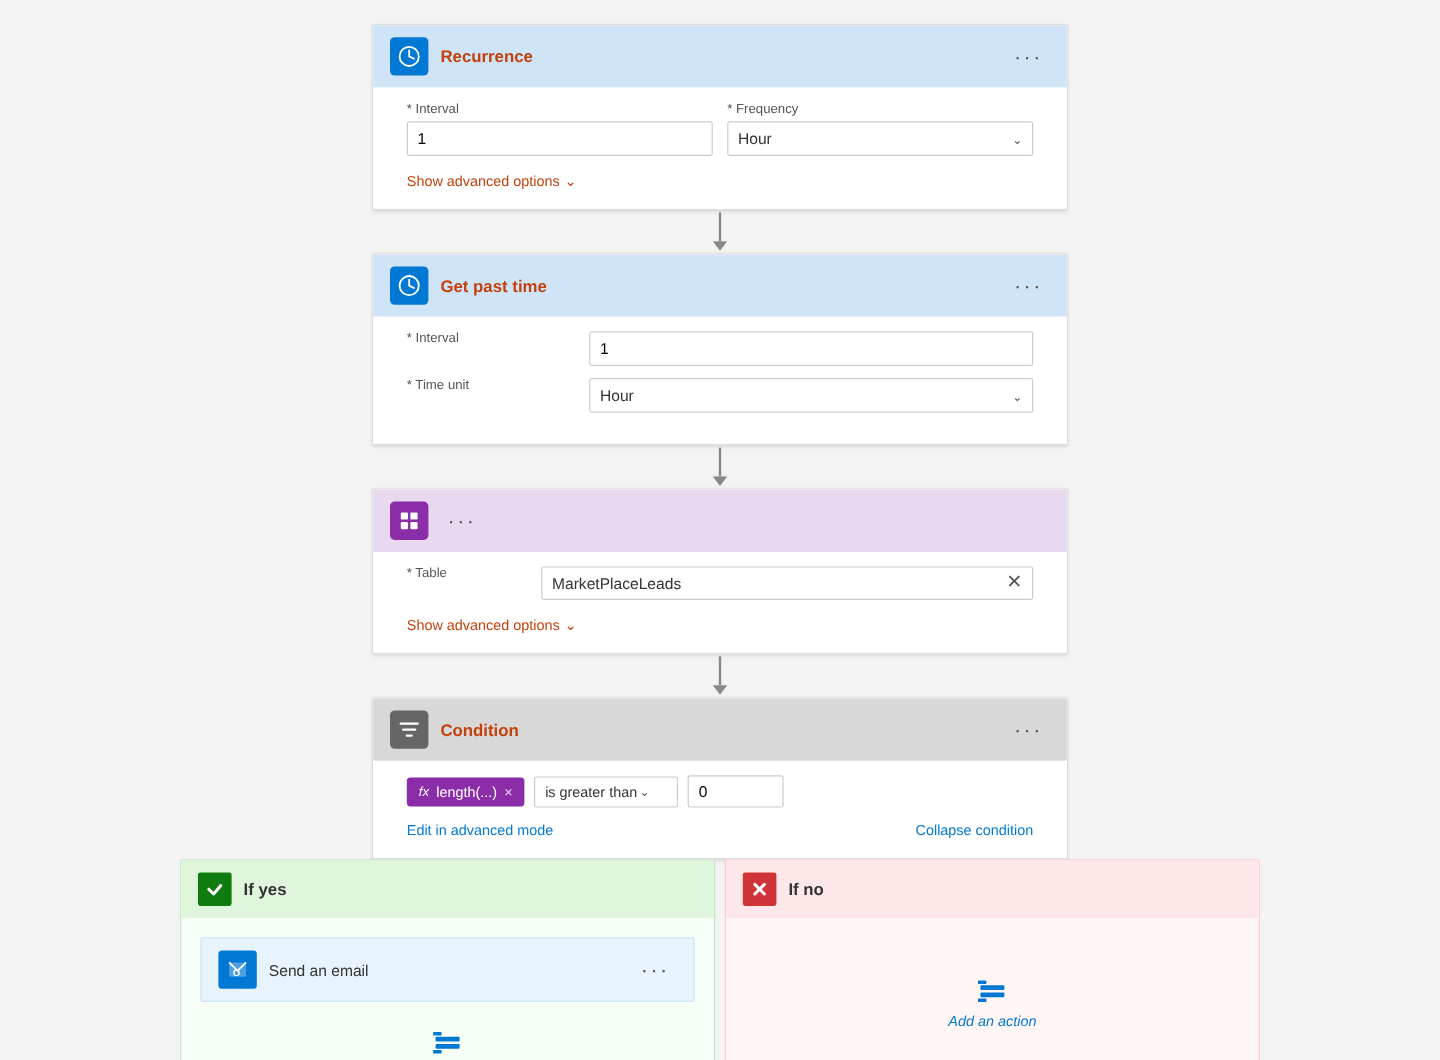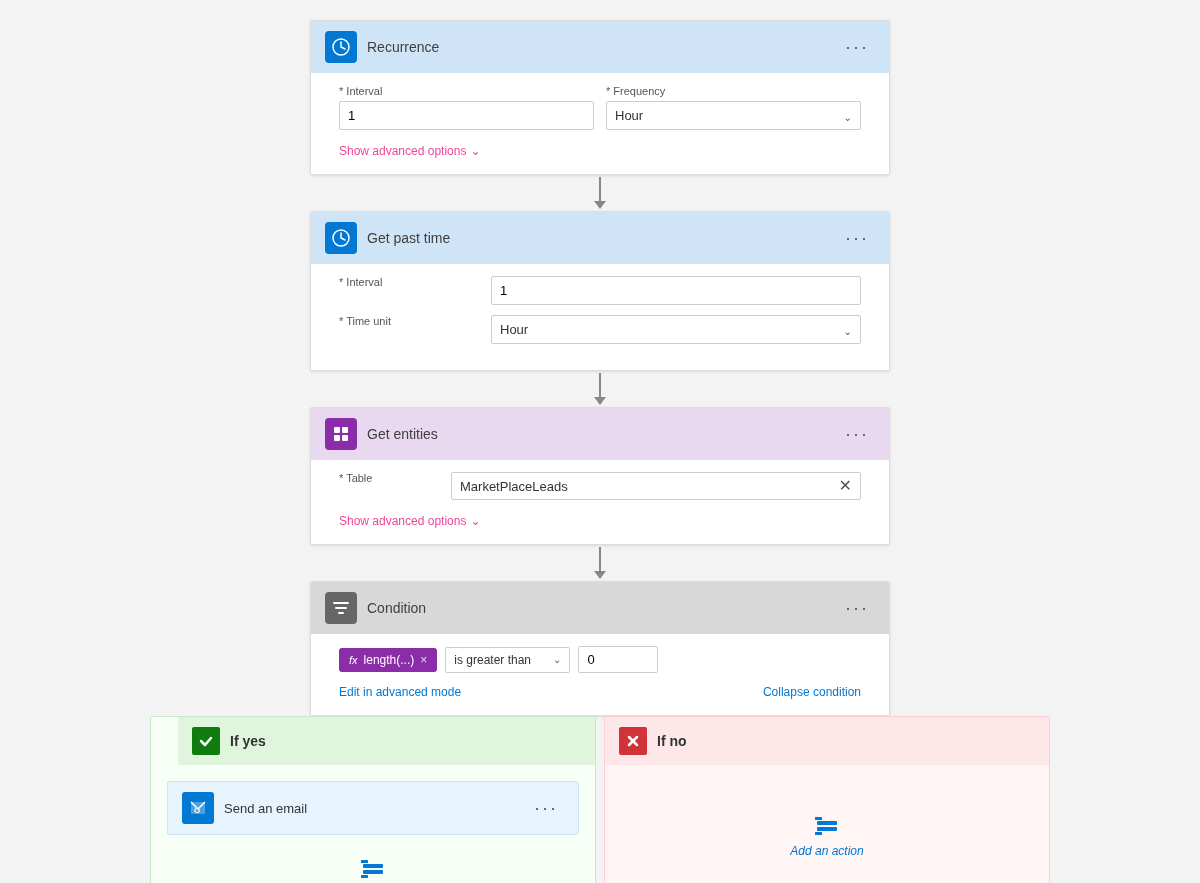--- a/index.html
+++ b/index.html
@@ -51,22 +51,22 @@
       margin-right: 10px;
       flex-shrink: 0;
     }
     .icon-blue { background: #0078d4; }
     .icon-purple { background: #8b2da8; }
     .icon-gray { background: #666; }
 
     .card-title {
       flex: 1;
       font-size: 14px;
-      font-weight: 400;
-      color: #404040;
+      font-weight: 700;
+      color: #c2410c;
     }
 
     .card-menu {
       cursor: pointer;
       color: #555;
       font-size: 18px;
       letter-spacing: 2px;
       padding: 2px 6px;
     }
 
@@ -108,21 +108,21 @@
       padding: 6px 8px;
       font-size: 13px;
       background: #fff;
       display: flex;
       align-items: flex-end;
       justify-content: space-between;
       cursor: pointer;
     }
 
     .show-advanced {
-      color: #ec4899;
+      color: #c2410c;
       font-size: 12px;
       cursor: pointer;
       display: inline-flex;
       align-items: center;
       gap: 4px;
       margin-top: 4px;
     }
 
     
     .arrow-connector {
@@ -195,21 +195,21 @@
       opacity: 0.8;
     }
 
     .condition-select {
       border: 1px solid #ccc;
       border-radius: 2px;
       padding: 5px 8px;
       font-size: 12px;
       display: flex;
       align-items: center;
-      gap: 22px;
+      gap: 2px;
       background: #fff;
       cursor: pointer;
       min-width: 120px;
     }
 
     .condition-value-input {
       border: 1px solid #ccc;
       border-radius: 2px;
       padding: 5px 8px;
       font-size: 13px;
@@ -260,21 +260,20 @@
     .split-header {
       display: flex;
       align-items: center;
       padding: 10px 14px;
       font-weight: 600;
       font-size: 14px;
     }
 
     .split-header-yes {
       background: #dff6dd;
-      margin-left: 27px;
     }
 
     .split-header-no {
       background: #fde7e9;
     }
 
     .split-icon-yes {
       width: 28px;
       height: 28px;
       background: #107c10;
@@ -445,21 +444,20 @@
   <div class="card">
     <div class="card-header get-entities-header">
       <div class="header-icon icon-purple">
         <svg width="20" height="20" viewBox="0 0 20 20" fill="none">
           <rect x="3" y="3" width="6" height="6" fill="white" rx="1"></rect>
           <rect x="11" y="3" width="6" height="6" fill="white" rx="1"></rect>
           <rect x="3" y="11" width="6" height="6" fill="white" rx="1"></rect>
           <rect x="11" y="11" width="6" height="6" fill="white" rx="1"></rect>
         </svg>
       </div>
-      <span class="card-title">Get entities</span>
       <span class="card-menu">···</span>
     </div>
     <div class="card-body">
       <div class="form-row">
         <div class="form-group" style="flex:0 0 100px">
           <span class="form-label">* Table</span>
         </div>
         <div class="form-group">
           <div class="table-input-wrapper">
             <span class="table-input-text">MarketPlaceLeads</span>

